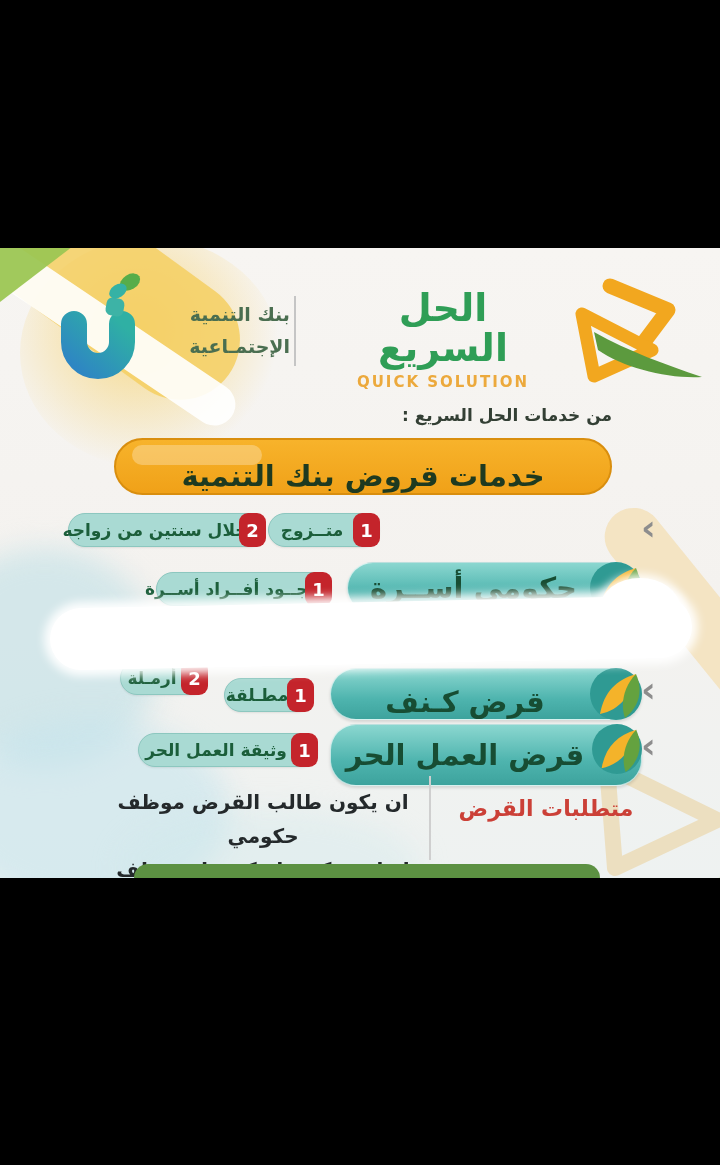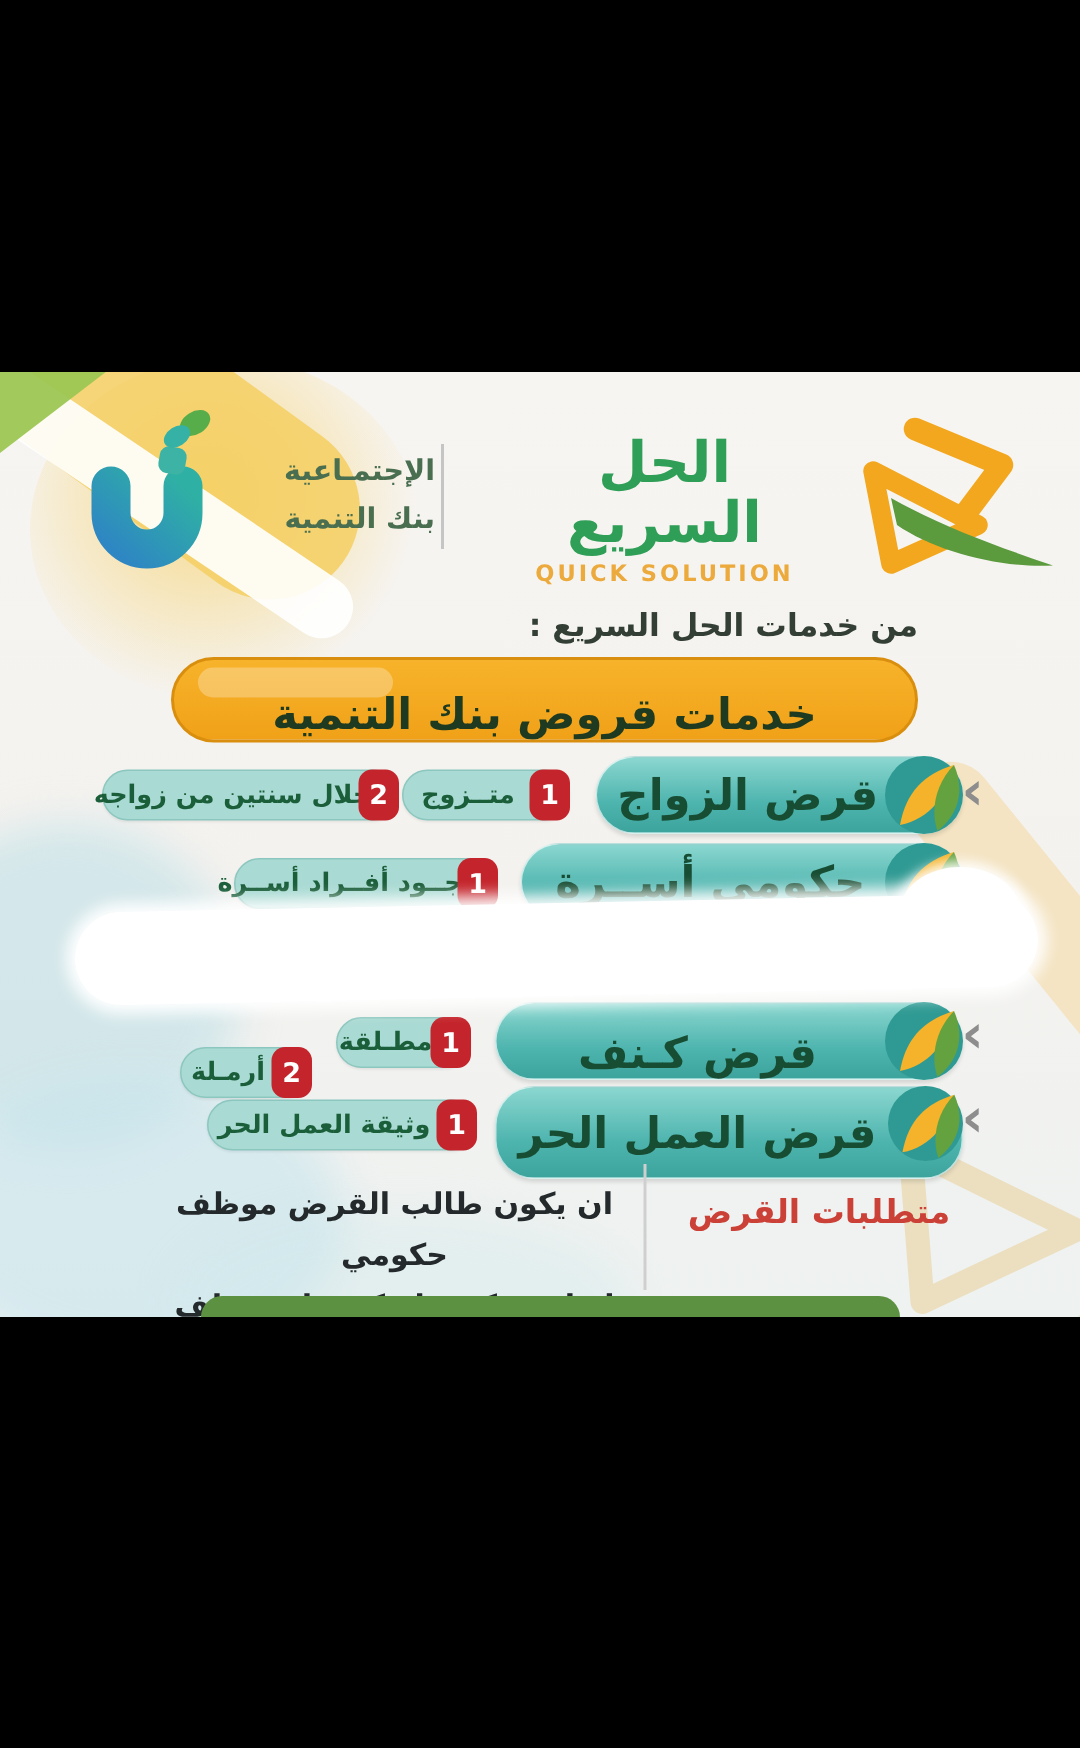--- a/index.html
+++ b/index.html
@@ -35,21 +35,21 @@
   .bank-name { position:absolute; left:150px; top:50px; width:140px; z-index:2;
                font-size:19px; line-height:32px; font-weight:700; color:#4a6e50; text-align:right; }
   .v-div { position:absolute; left:294px; top:48px; width:2px; height:70px; background:#c5c5c5; z-index:2; }
   .brand { position:absolute; left:334px; top:40px; width:218px; text-align:center; z-index:2; }
   .brand-ar { font-size:38px; font-weight:800; color:#2f9e56; line-height:40px; }
   .brand-en { font-size:15px; font-weight:800; color:#eca93c; letter-spacing:2px; margin-top:5px; }
   .qs-logo { position:absolute; left:548px; top:22px; z-index:2; }
 
   
   .caption { position:absolute; right:108px; top:157px; z-index:2;
-             font-size:21px; font-weight:700; color:#333f34; }
+             font-size:17px; font-weight:700; color:#333f34; }
   .banner { position:absolute; left:114px; top:190px; width:498px; height:57px; z-index:2;
             background:linear-gradient(180deg,#f7b32b 0%,#f0a118 100%);
             border:2px solid #d98e0e; border-radius:30px;
             display:flex; align-items:flex-end; justify-content:center; overflow:hidden; }
   .banner::before { content:""; position:absolute; left:16px; top:5px; width:130px; height:20px;
                     background:rgba(255,255,255,.28); border-radius:20px; }
   .banner-text { font-size:29px; font-weight:800; color:#1e3a20; position:relative; }
 
   
   .loan-pill { position:absolute; height:52px; z-index:2; border-radius:26px;
@@ -109,47 +109,39 @@
           <stop offset="0" stop-color="#2e86c3"></stop>
             <stop offset="1" stop-color="#2fb0a4"></stop>
         </linearGradient>
       </defs>
       <path d="M40 56 v18 a24 24 0 0 0 48 0 v-18" fill="none" stroke="url(#gU)" stroke-width="26" stroke-linecap="round"></path>
       <rect x="72" y="30" width="18" height="18" rx="6" fill="#3db3a6" transform="rotate(10 81 39)"></rect>
       <ellipse cx="96" cy="14" rx="11" ry="7.5" fill="#57ad4a" transform="rotate(-32 96 14)"></ellipse>
       <ellipse cx="84" cy="23" rx="9.5" ry="6.5" fill="#35b2a5" transform="rotate(-32 84 23)"></ellipse>
     </svg>
     <div class="bank-name" dir="rtl">
+      <div>بنك التنمية</div>
       <div>الإجتمـاعية</div>
-      <div>بنك التنمية</div>
     </div>
     <div class="v-div"></div>
     <div class="brand">
       <div class="brand-ar" dir="rtl">الحل السريع</div>
       <div class="brand-en">QUICK SOLUTION</div>
     </div>
     <svg class="qs-logo" width="160" height="115" viewBox="0 0 160 115">
       <path d="M62 16 L120 40 L96 72" fill="none" stroke="#f2a71f" stroke-width="15" stroke-linejoin="round" stroke-linecap="round"></path>
       <path d="M34 44 L104 80 L46 106 Z" fill="none" stroke="#f2a71f" stroke-width="13" stroke-linejoin="round"></path>
       <path d="M46 62 C 82 82 116 94 154 107 C 120 109 76 98 50 80 Z" fill="#5c9a3e"></path>
     </svg>
 
     <div class="caption" dir="rtl">من خدمات الحل السريع :</div>
     <div class="banner">
       <span class="banner-text" dir="rtl">خدمات قروض بنك التنمية</span>
     </div>
 
-    <div class="loan-pill" style="left:397px; top:256px; width:245px;">
-      <span class="loan-text" dir="rtl">قرض الزواج</span>
-      <svg class="cap" width="52" height="52" viewBox="0 0 52 52">
-        <circle cx="26" cy="26" r="26" fill="#2f9a93"></circle>
-        <path d="M10 46 C14 24 26 12 46 6 C42 26 30 42 10 46 Z" fill="#f4b32a"></path>
-        <path d="M46 6 C 53 22 50 38 35 50 C 30 36 34 18 46 6 Z" fill="#64a23f"></path>
-      </svg>
-    </div>
     <span class="chev" style="left:641px; top:262px;">‹</span>
     <div class="attr" style="left:268px; top:265px; width:112px;">
       <span class="attr-text" dir="rtl">متــزوج</span>
       <span class="badge">1</span>
     </div>
     <div class="attr" style="left:68px; top:265px; width:198px;">
       <span class="attr-text" dir="rtl">خلال سنتين من زواجه</span>
       <span class="badge">2</span>
     </div>
 
@@ -175,21 +167,21 @@
         <circle cx="26" cy="26" r="26" fill="#2f9a93"></circle>
         <path d="M10 46 C14 24 26 12 46 6 C42 26 30 42 10 46 Z" fill="#f4b32a"></path>
         <path d="M46 6 C 53 22 50 38 35 50 C 30 36 34 18 46 6 Z" fill="#64a23f"></path>
       </svg>
     </div>
     <span class="chev" style="left:641px; top:424px;">‹</span>
     <div class="attr" style="left:224px; top:430px; width:90px;">
       <span class="attr-text" dir="rtl">مطـلقة</span>
       <span class="badge">1</span>
     </div>
-    <div class="attr" style="left:120px; top:450px; width:88px;">
+    <div class="attr" style="left:120px; top:413px; width:88px;">
       <span class="attr-text" dir="rtl">أرمـلة</span>
       <span class="badge">2</span>
     </div>
 
     <div class="loan-pill" style="left:330px; top:476px; width:312px; height:62px;">
       <span class="loan-text" dir="rtl">قرض العمل الحر</span>
       <svg class="cap" width="50" height="50" viewBox="0 0 52 52">
         <circle cx="26" cy="26" r="26" fill="#2f9a93"></circle>
         <path d="M10 46 C14 24 26 12 46 6 C42 26 30 42 10 46 Z" fill="#f4b32a"></path>
         <path d="M46 6 C 53 22 50 38 35 50 C 30 36 34 18 46 6 Z" fill="#64a23f"></path>

